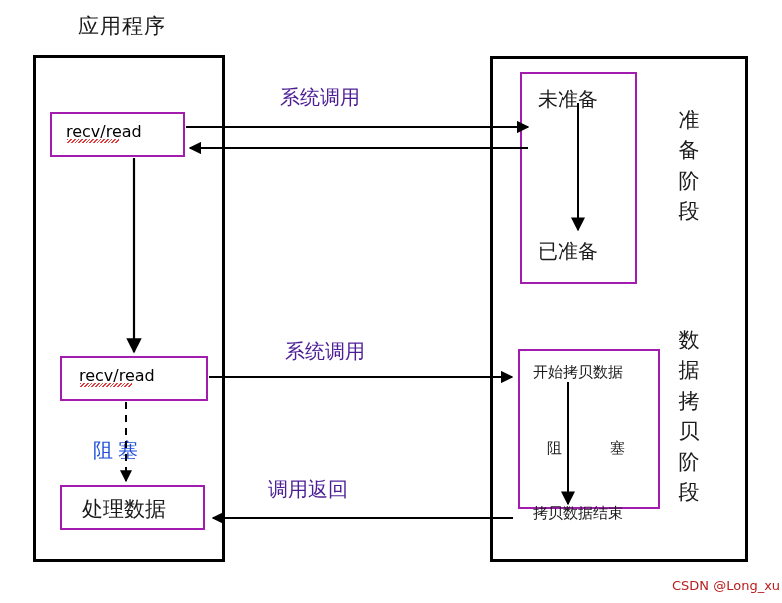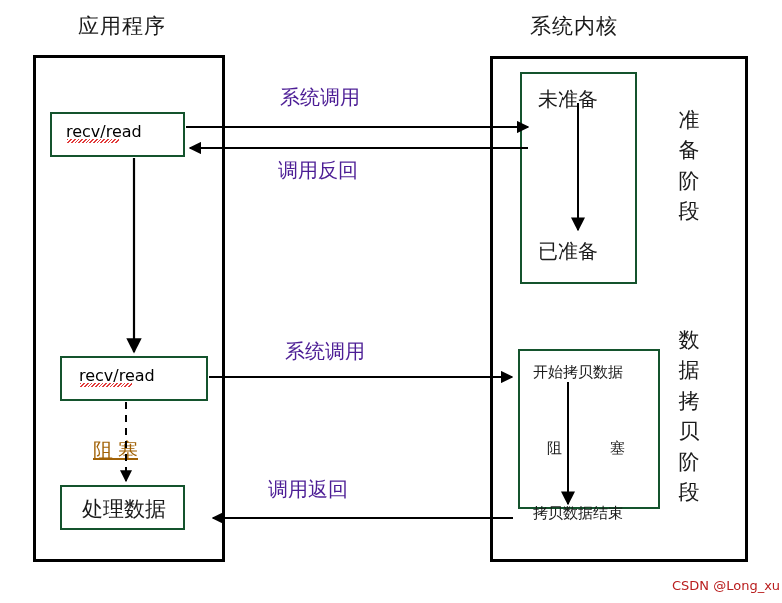--- a/index.html
+++ b/index.html
@@ -23,21 +23,21 @@
     white-space: nowrap;
   }
   .outer-box {
     position: absolute;
     border: 3px solid #000000;
     background: transparent;
     box-sizing: border-box;
   }
   .inner-box {
     position: absolute;
-    border: 2px solid #14532d;
+    border: 2px solid #a21caf;
     background: #ffffff;
     box-sizing: border-box;
   }
   .box-label {
     position: absolute;
     color: #1a1a1a;
     white-space: nowrap;
   }
   .cn {
     font-family: "Liberation Serif", "DejaVu Serif", serif;
@@ -99,53 +99,51 @@
     position: absolute;
     left: 0;
     top: 0;
     width: 782px;
     height: 603px;
     pointer-events: none;
   }
   .blocked-word {
     position: absolute;
     font-size: 20px;
-    color: #a16207;
-    text-decoration: underline;
+    color: #1d4ed8;
   }
 </style>
 </head>
 <body>
 
 <div id="canvas">
 
   <div class="title cn" style="left:78px; top:12px;">应用程序</div>
 
-  <div class="title cn" style="left:530px; top:12px;">系统内核</div>
 
   <div class="outer-box" style="left:33px; top:55px; width:192px; height:507px;"></div>
 
 
   <div class="inner-box" style="left:50px; top:112px; width:135px; height:45px;">
     <div style="position:absolute; left:14px; top:8px;">
       <span class="recv-label mono-ish">recv/read</span>
       <span class="squiggle"></span>
     </div>
   </div>
 
   <div class="inner-box" style="left:60px; top:356px; width:148px; height:45px;">
     <div style="position:absolute; left:17px; top:8px;">
       <span class="recv-label mono-ish">recv/read</span>
       <span class="squiggle"></span>
     </div>
   </div>
 
   <div class="blocked-word cn" style="left:93px; top:437px;">阻 塞</div>
 
-  <div class="inner-box" style="left:60px; top:485px; width:125px; height:45px;">
+  <div class="inner-box" style="left:60px; top:485px; width:145px; height:45px;">
     <div class="box-label cn" style="left:20px; top:8px; font-size:21px;">处理数据</div>
   </div>
 
   <div class="outer-box" style="left:490px; top:56px; width:258px; height:506px;"></div>
 
   <div class="inner-box" style="left:520px; top:72px; width:117px; height:212px;">
     <div class="box-label cn kernel-inner-label" style="left:16px; top:12px;">未准备</div>
     <div class="box-label cn kernel-inner-label" style="left:16px; top:164px;">已准备</div>
   </div>
 
@@ -167,21 +165,20 @@
     <span>数</span>
     <span>据</span>
     <span>拷</span>
     <span>贝</span>
     <span>阶</span>
     <span>段</span>
   </div>
 
   <div class="edge-label cn" style="left:280px; top:84px;">系统调用</div>
 
-  <div class="edge-label cn" style="left:278px; top:157px;">调用反回</div>
 
   <div class="edge-label cn" style="left:285px; top:338px;">系统调用</div>
 
   <div class="edge-label cn" style="left:268px; top:476px;">调用返回</div>
 
   <svg class="overlay" viewBox="0 0 782 603">
     <defs>
       <marker id="arrowR" viewBox="0 0 10 10" refX="9" refY="5" markerWidth="7" markerHeight="7" orient="auto-start-reverse">
         <path d="M 0 0 L 10 5 L 0 10 z" fill="#000"></path>
       </marker>

